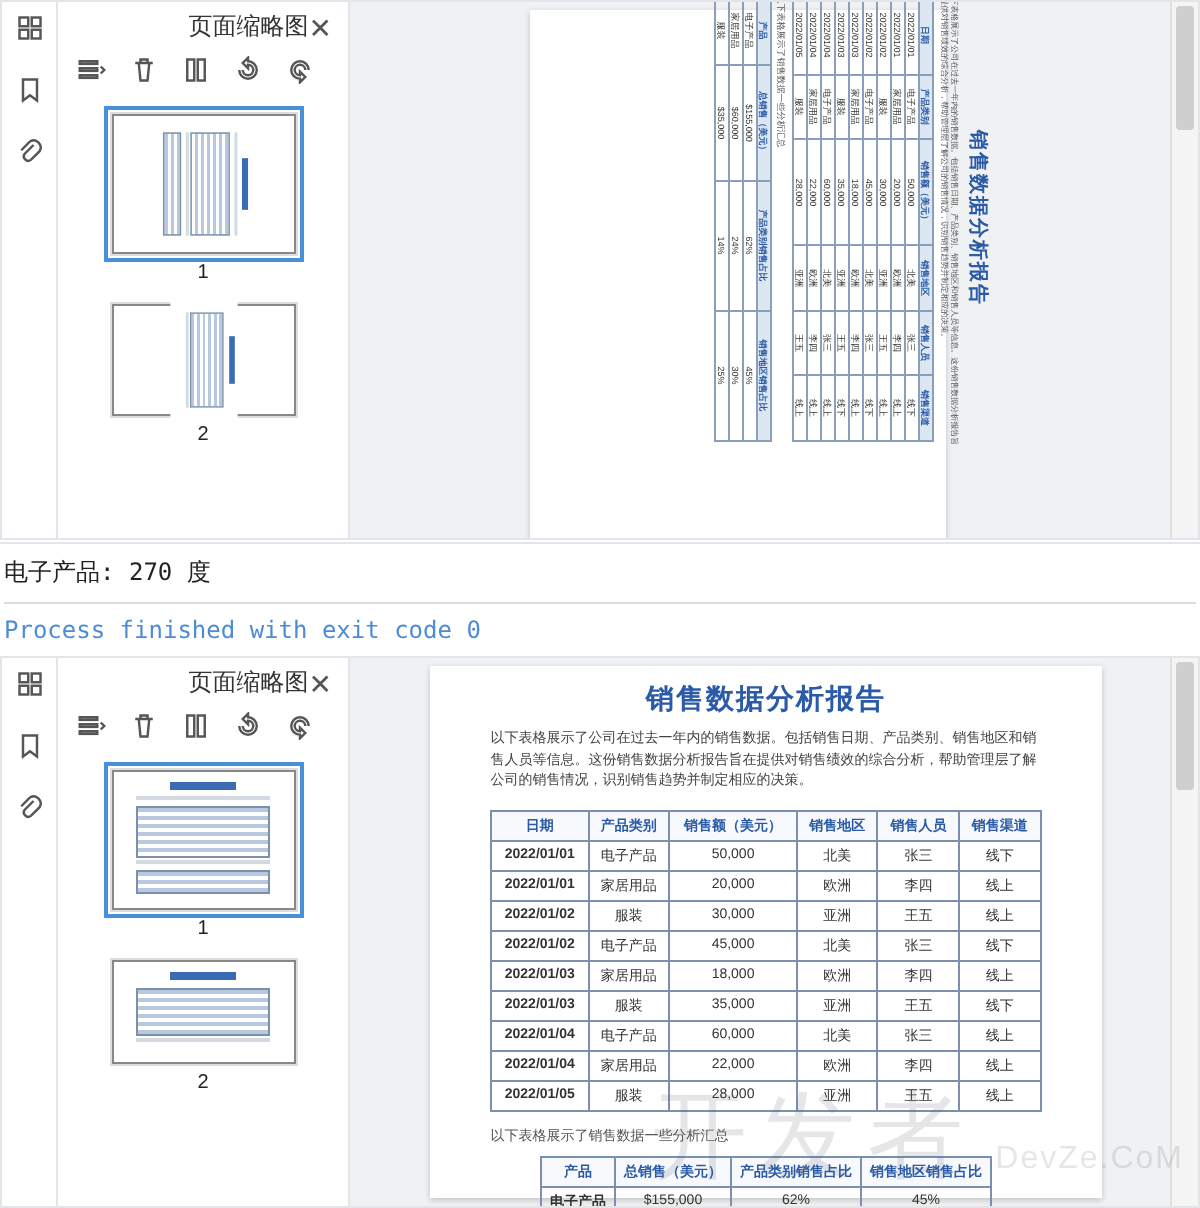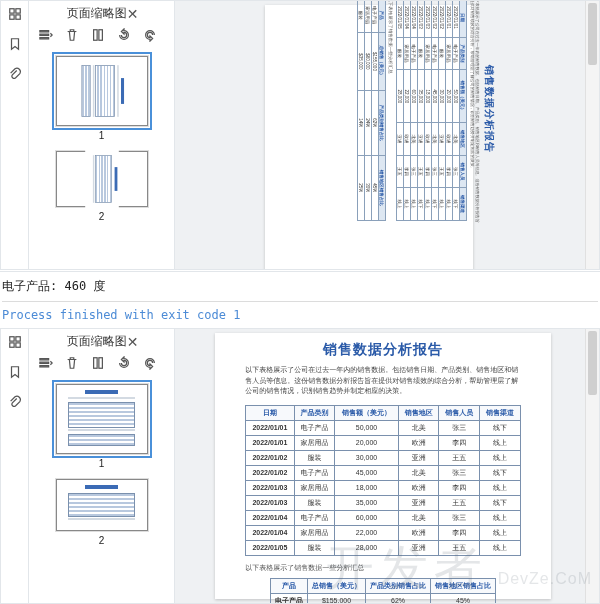--- a/index.html
+++ b/index.html
@@ -6,21 +6,21 @@
   body { width: 600px; height: 604px; font-family: "Microsoft YaHei", Arial, sans-serif; font-size: 11px; background: #fff; position: relative; overflow: hidden; }
 
   .viewer-wrap { border: 1px solid #e2e6ea; position: absolute; left: 0; right: 0; display: flex; }
   #viewer-top { top: 0; height: 270px; }
   #viewer-bottom { top: 328px; bottom: 0; }
 
   .iconbar { width: 28px; background: #fff; border-right: 1px solid #e2e6ea; display: flex; flex-direction: column; align-items: center; padding-top: 6px; gap: 14px; color: #666; }
   .iconbar svg { width: 14px; height: 14px; stroke: #555; fill: none; stroke-width: 1.4; }
 
   .sidebar { width: 146px; background: #fff; border-right: 1px solid #e2e6ea; display: flex; flex-direction: column; }
-  .sidebar-header { display: flex; align-items: center; justify-content: center; padding: 4px 8px 2px 10px; color: #333; font-size: 12px; }
+  .sidebar-header { display: flex; align-items: center; justify-content: flex-end; padding: 4px 8px 2px 10px; color: #333; font-size: 12px; }
   .sidebar-header .close { color: #555; font-size: 14px; cursor: pointer; }
   .sidebar-toolbar { display: flex; align-items: center; gap: 12px; padding: 4px 8px 8px 10px; color: #555; }
   .sidebar-toolbar svg { width: 14px; height: 14px; stroke: #555; fill: none; stroke-width: 1.4; }
   .thumbs { flex: 1; overflow: auto; padding: 4px 0 8px 0; }
   .thumb-wrap { display: flex; flex-direction: column; align-items: center; margin-bottom: 10px; }
   .thumb { width: 92px; height: 70px; background: #fff; border: 1px solid #888; box-shadow: 0 0 0 1px #ddd; padding: 3px; position: relative; }
   .thumb.selected { outline: 2px solid #4a90d9; outline-offset: 2px; }
   .thumb-inner { width: 100%; height: 100%; background: #fff; display: flex; flex-direction: column; align-items: center; }
   .thumb .th-title { height: 4px; width: 40%; background: #3b6bb5; margin: 2px 0; }
   .thumb .th-line { height: 2px; width: 80%; background: #d3dae2; margin: 1px 0; }
@@ -259,24 +259,24 @@
     </div>
     <div class="scroll-track">
         <div class="scroll-thumb" style="top:2px;height:62px;"></div>
       </div>
   </div>
 </div>
 
 <div class="console">
   <div class="line1">
     <span>电子产品:</span>
-    <span>460</span>
+    <span>270</span>
     <span>度</span>
   </div>
-  <div class="line2"><span class="exit">Process finished with exit code 1</span></div>
+  <div class="line2"><span class="exit">Process finished with exit code 0</span></div>
 </div>
 
 <div class="viewer-wrap" id="viewer-bottom">
   <div class="iconbar">
     <span><svg viewBox="0 0 16 16">
           <rect x="2" y="2" width="5" height="5"></rect>
           <rect x="9" y="2" width="5" height="5"></rect>
           <rect x="2" y="9" width="5" height="5"></rect>
           <rect x="9" y="9" width="5" height="5"></rect>
         </svg></span>

